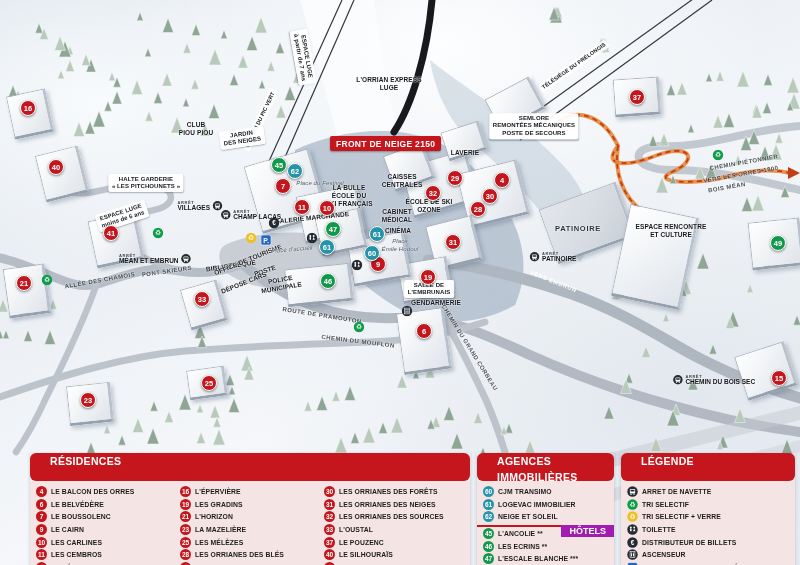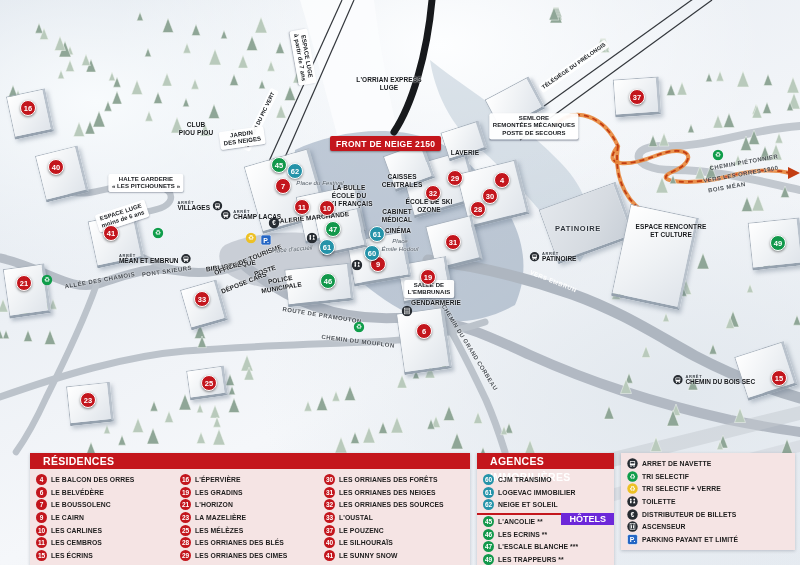--- a/index.html
+++ b/index.html
@@ -47,31 +47,31 @@
   
   .banner{position:absolute;left:330px;top:136px;background:#c4161c;color:#fff;
     font-weight:bold;font-size:8.5px;letter-spacing:.3px;padding:2.5px 6px;border-radius:2px;
     box-shadow:0 1px 2px rgba(0,0,0,.35);z-index:7;}
   
   .panel{position:absolute;top:453px;z-index:10;box-shadow:0 1px 3px rgba(80,90,105,.3);}
   #panel-res{left:30px;width:440px;}
   #panel-ag{left:477px;width:137px;}
   #panel-leg{left:621px;width:174px;}
   .ptitle{background:#c4161c;color:#fff;font-weight:bold;font-size:10.5px;line-height:16px;
-    height:16px;padding:0 13px;letter-spacing:.3px;}
+    height:28px;padding:0 20px;letter-spacing:.3px;border-radius:6px;}
   .pbody{background:#f5e4e4;padding:4px 6px;}
   #panel-res .pbody{display:flex;gap:4px;}
   .rescol{flex:1;min-width:0;}
   .lrow{display:flex;align-items:center;height:12.7px;gap:4px;}
   .lnum{width:11px;height:11px;border-radius:50%;flex:none;color:#fff;
     font-size:6.5px;font-weight:bold;display:inline-flex;align-items:center;justify-content:center;}
   .llab{font-weight:bold;font-size:6.8px;color:#1c1c1c;letter-spacing:.1px;white-space:nowrap;}
   .licon{width:11px;flex:none;display:inline-flex;}
   #hotel-items{border-top:2px solid #c4161c;margin:2px -6px 0;padding:0 6px;position:relative;}
-  .hotels-tab{position:absolute;right:0;top:-2px;background:#6d28d9;color:#fff;
+  .hotels-tab{position:absolute;right:0;top:-2px;background:#a21caf;color:#fff;
     font-weight:bold;font-size:9px;line-height:12px;padding:0 8px;}
 </style>
 </head>
 <body>
 
 <div id="stage">
   <div id="map-art"><svg width="800" height="565" viewBox="0 0 800 565">
         <path d="M300,0 C318,60 330,110 342,152 L402,152 C390,100 380,48 374,0 Z" fill="#fbfdfe" opacity="0.85"></path>
         <path d="M295,150 C340,128 420,118 465,160 C520,210 535,260 515,305 C470,330 420,325 385,300 C330,262 292,210 295,150 Z" fill="#7e93aa" opacity="0.45"></path>
         <path d="M430,60 C470,92 522,122 560,162 C590,192 600,232 580,262 C558,232 520,182 470,140 C450,122 435,92 430,60 Z" fill="#9fb2c4" opacity="0.35"></path>
@@ -658,20 +658,21 @@
           </div>
           <div class="lrow">
             <span class="lnum" style="background: rgb(18, 152, 75);">49</span>
             <span class="llab">LES TRAPPEURS **</span>
           </div>
         </div>
     </div>
   </div>
 
   <div class="panel" id="panel-leg">
+    <div class="ptitle">LÉGENDE</div>
     <div class="pbody" id="leg-items">
         <div class="lrow">
           <span class="licon">
             <svg width="11" height="11" viewBox="0 0 20 20">
               <circle cx="10" cy="10" r="9.5" fill="#262b31"></circle>
               <rect x="5.2" y="5.4" width="9.6" height="8.4" rx="1.6" fill="#fff"></rect>
               <rect x="6.4" y="6.8" width="7.2" height="3.1" rx="0.5" fill="#262b31"></rect>
               <circle cx="7.3" cy="15.1" r="1.2" fill="#fff"></circle>
               <circle cx="12.7" cy="15.1" r="1.2" fill="#fff"></circle>
             </svg>

